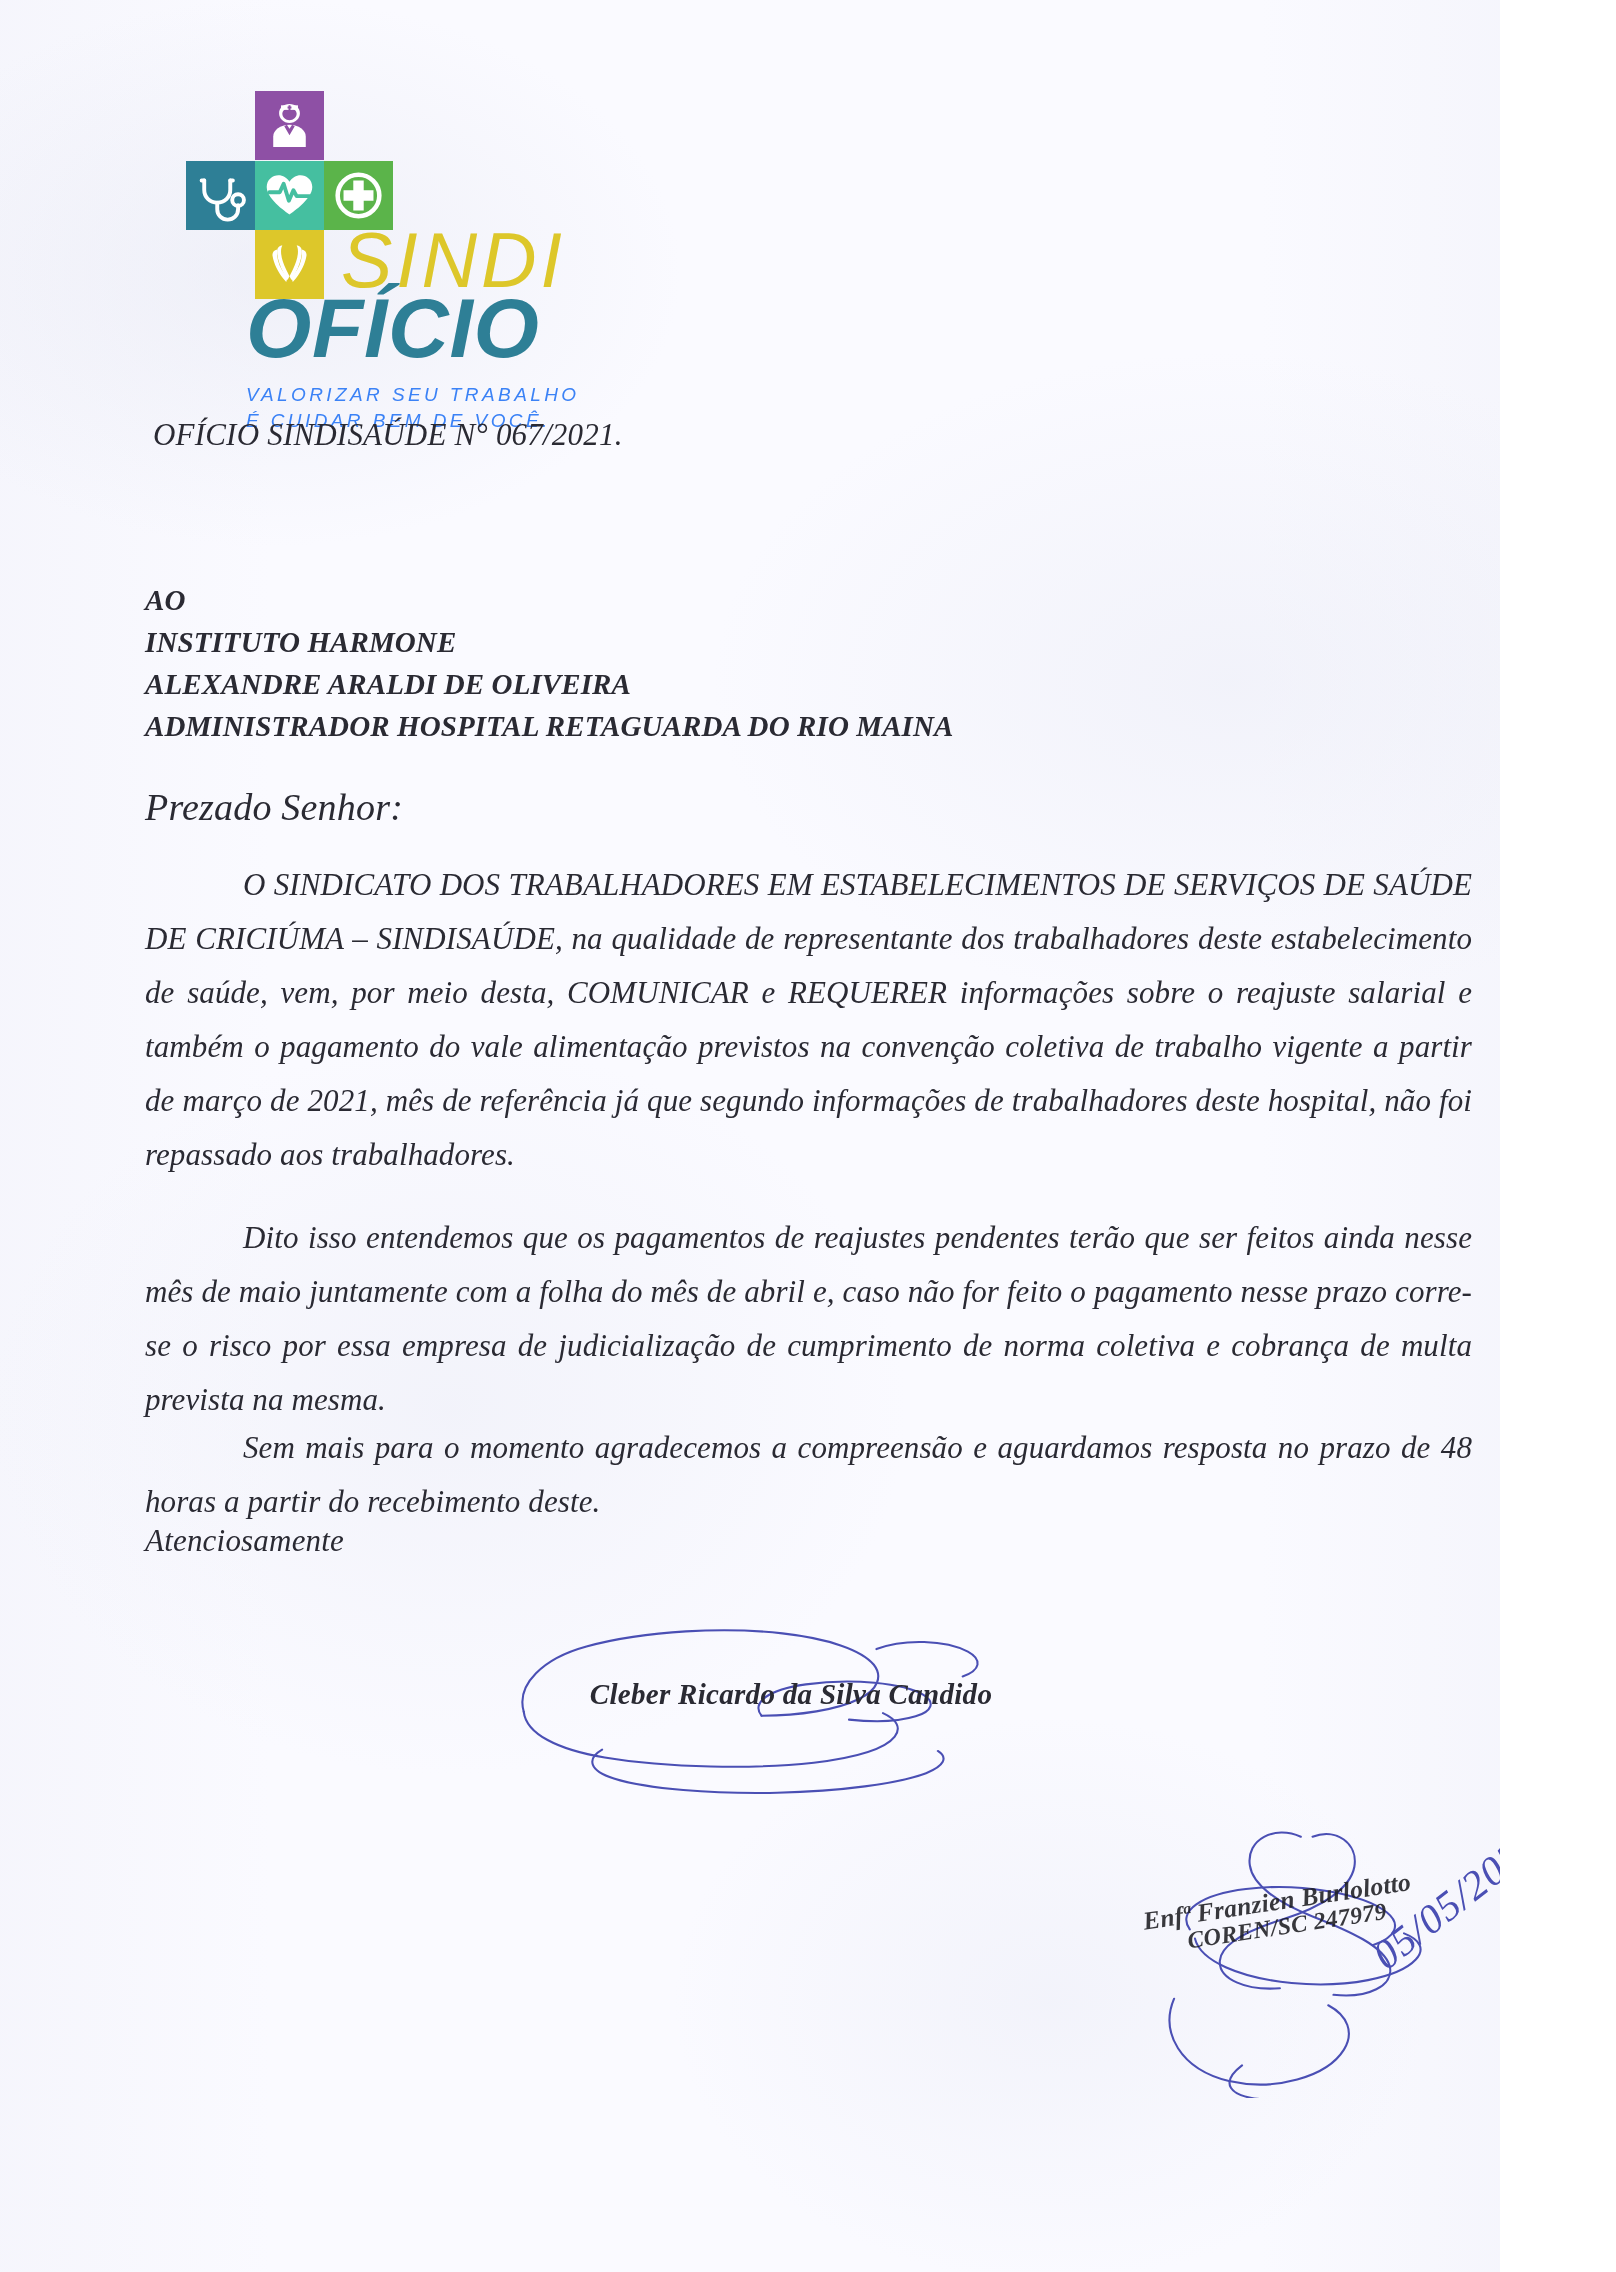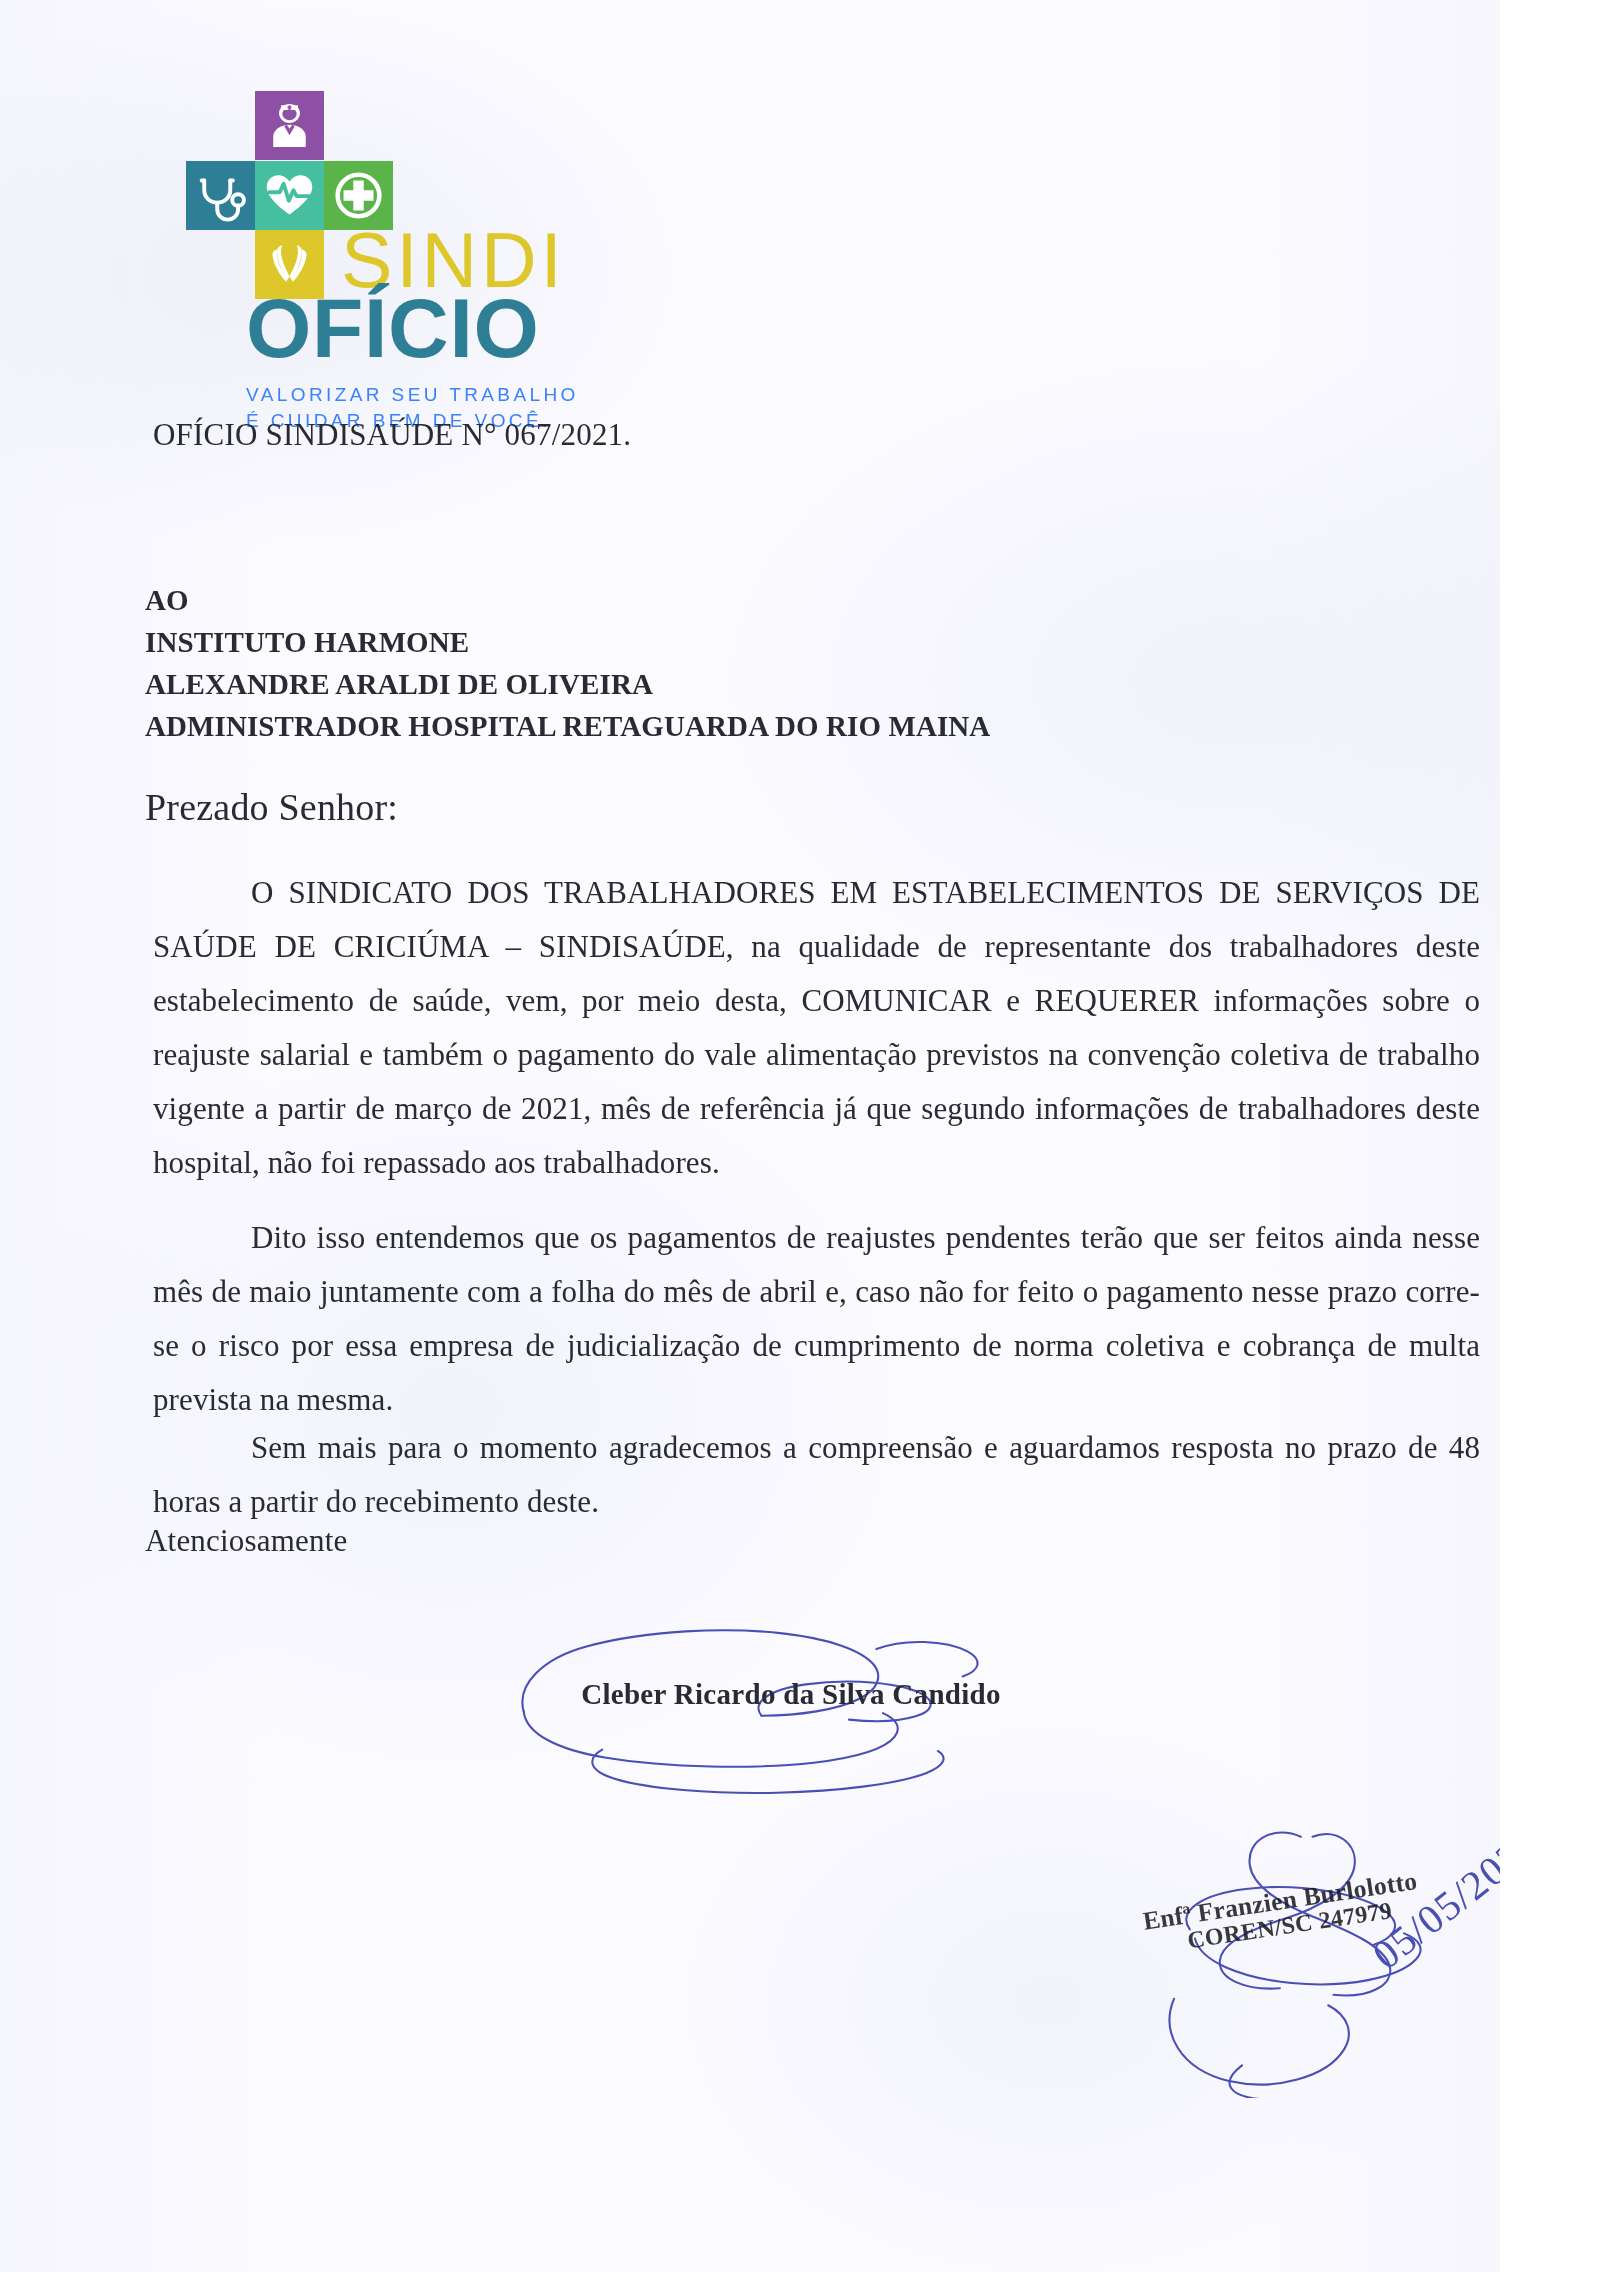--- a/index.html
+++ b/index.html
@@ -8,20 +8,21 @@
     background: #ffffff;
   }
   .page {
     position: relative;
     width: 1500px;
     height: 2273px;
     background: #fafaff;
     overflow: hidden;
     font-family: "Liberation Serif", serif;
     color: #2a2a33;
+    font-style: italic;
   }
   
   .paper-texture {
     position: absolute;
     inset: 0;
     pointer-events: none;
     background:
       radial-gradient(ellipse 588px 392px at 18% 12%, rgba(226,228,240,.45), rgba(255,255,255,0) 70%),
       radial-gradient(ellipse 719px 458px at 82% 30%, rgba(229,231,243,.40), rgba(255,255,255,0) 72%),
       radial-gradient(ellipse 654px 523px at 30% 62%, rgba(228,230,242,.35), rgba(255,255,255,0) 70%),
@@ -118,21 +119,21 @@
     top: 785px;
     font-size: 38px;
     letter-spacing: 0.2px;
   }
   .para {
     font-size: 31px;
     line-height: 54px;
     text-align: justify;
     text-indent: 98px;
     letter-spacing: 0.1px;
-    margin: 8px;
+    margin: 0;
   }
   .para + .para { margin-top: 34px; }
 
   .p1 { position: absolute; left: 145px; top: 858px; width: 1327px; }
   .p2 { position: absolute; left: 145px; top: 1177px; width: 1327px; }
   .p3 { position: absolute; left: 145px; top: 1387px; width: 1327px; }
 
   .atenciosamente {
     position: absolute;
     left: 145px;

